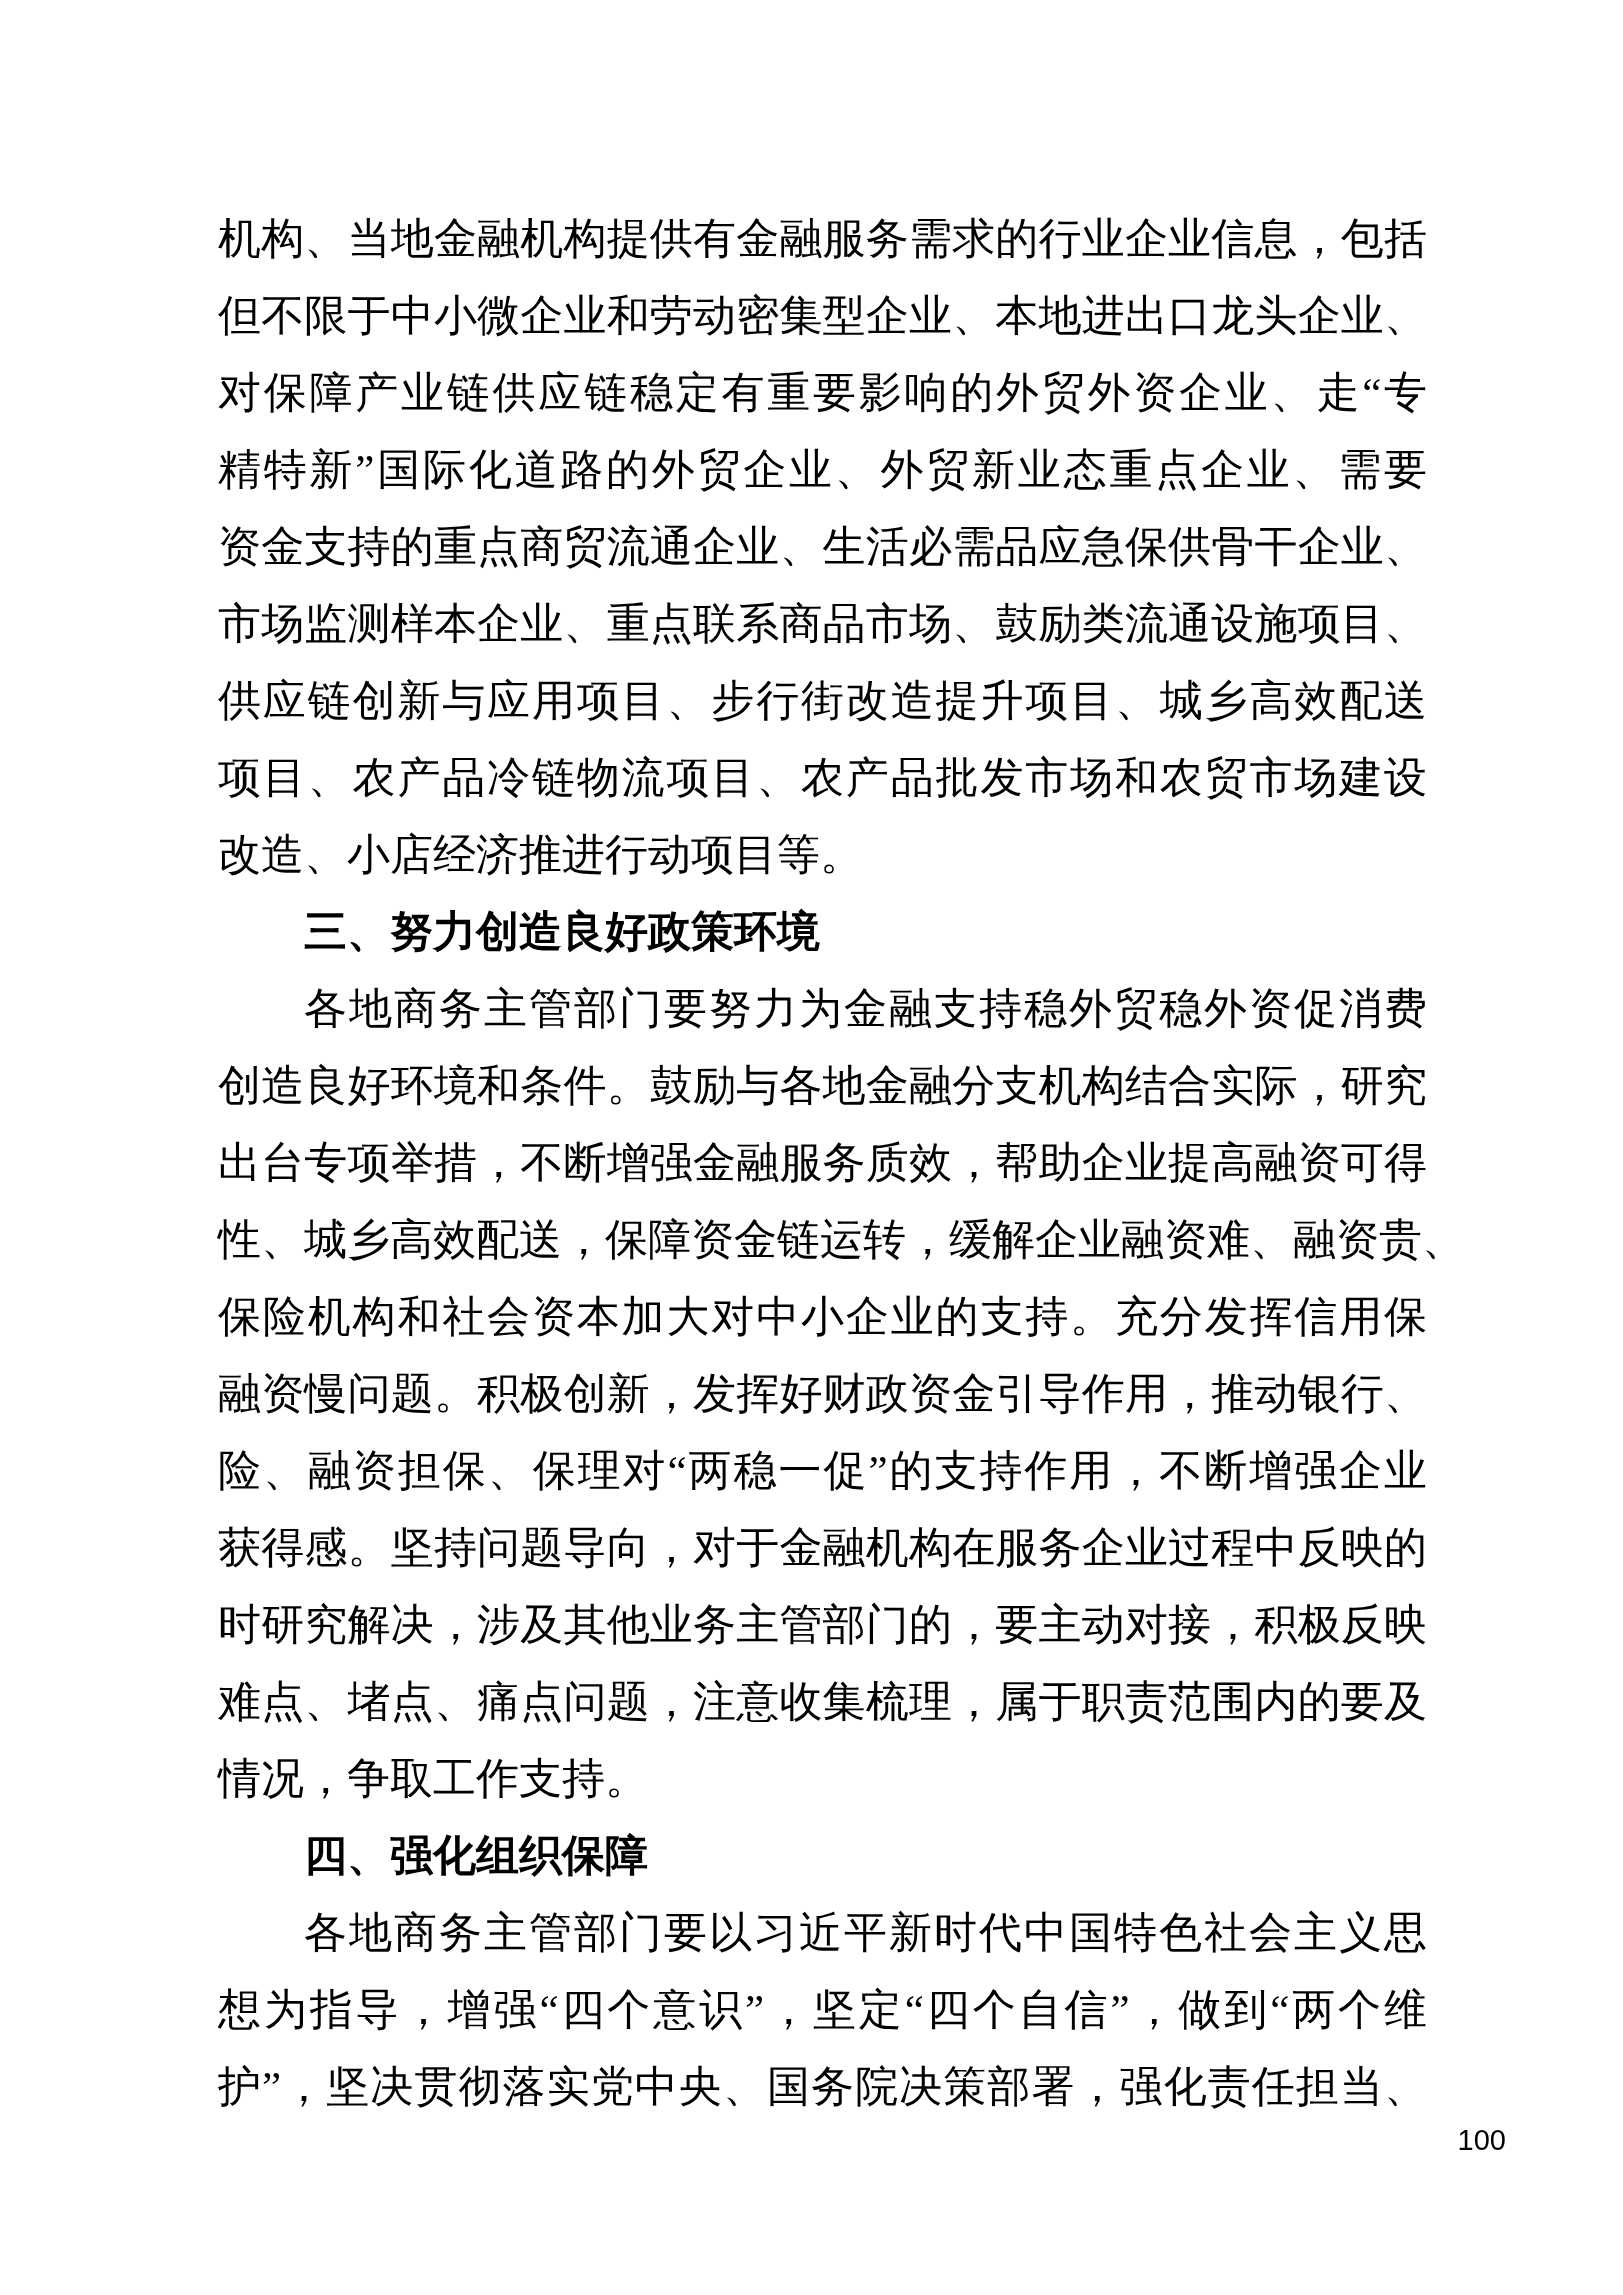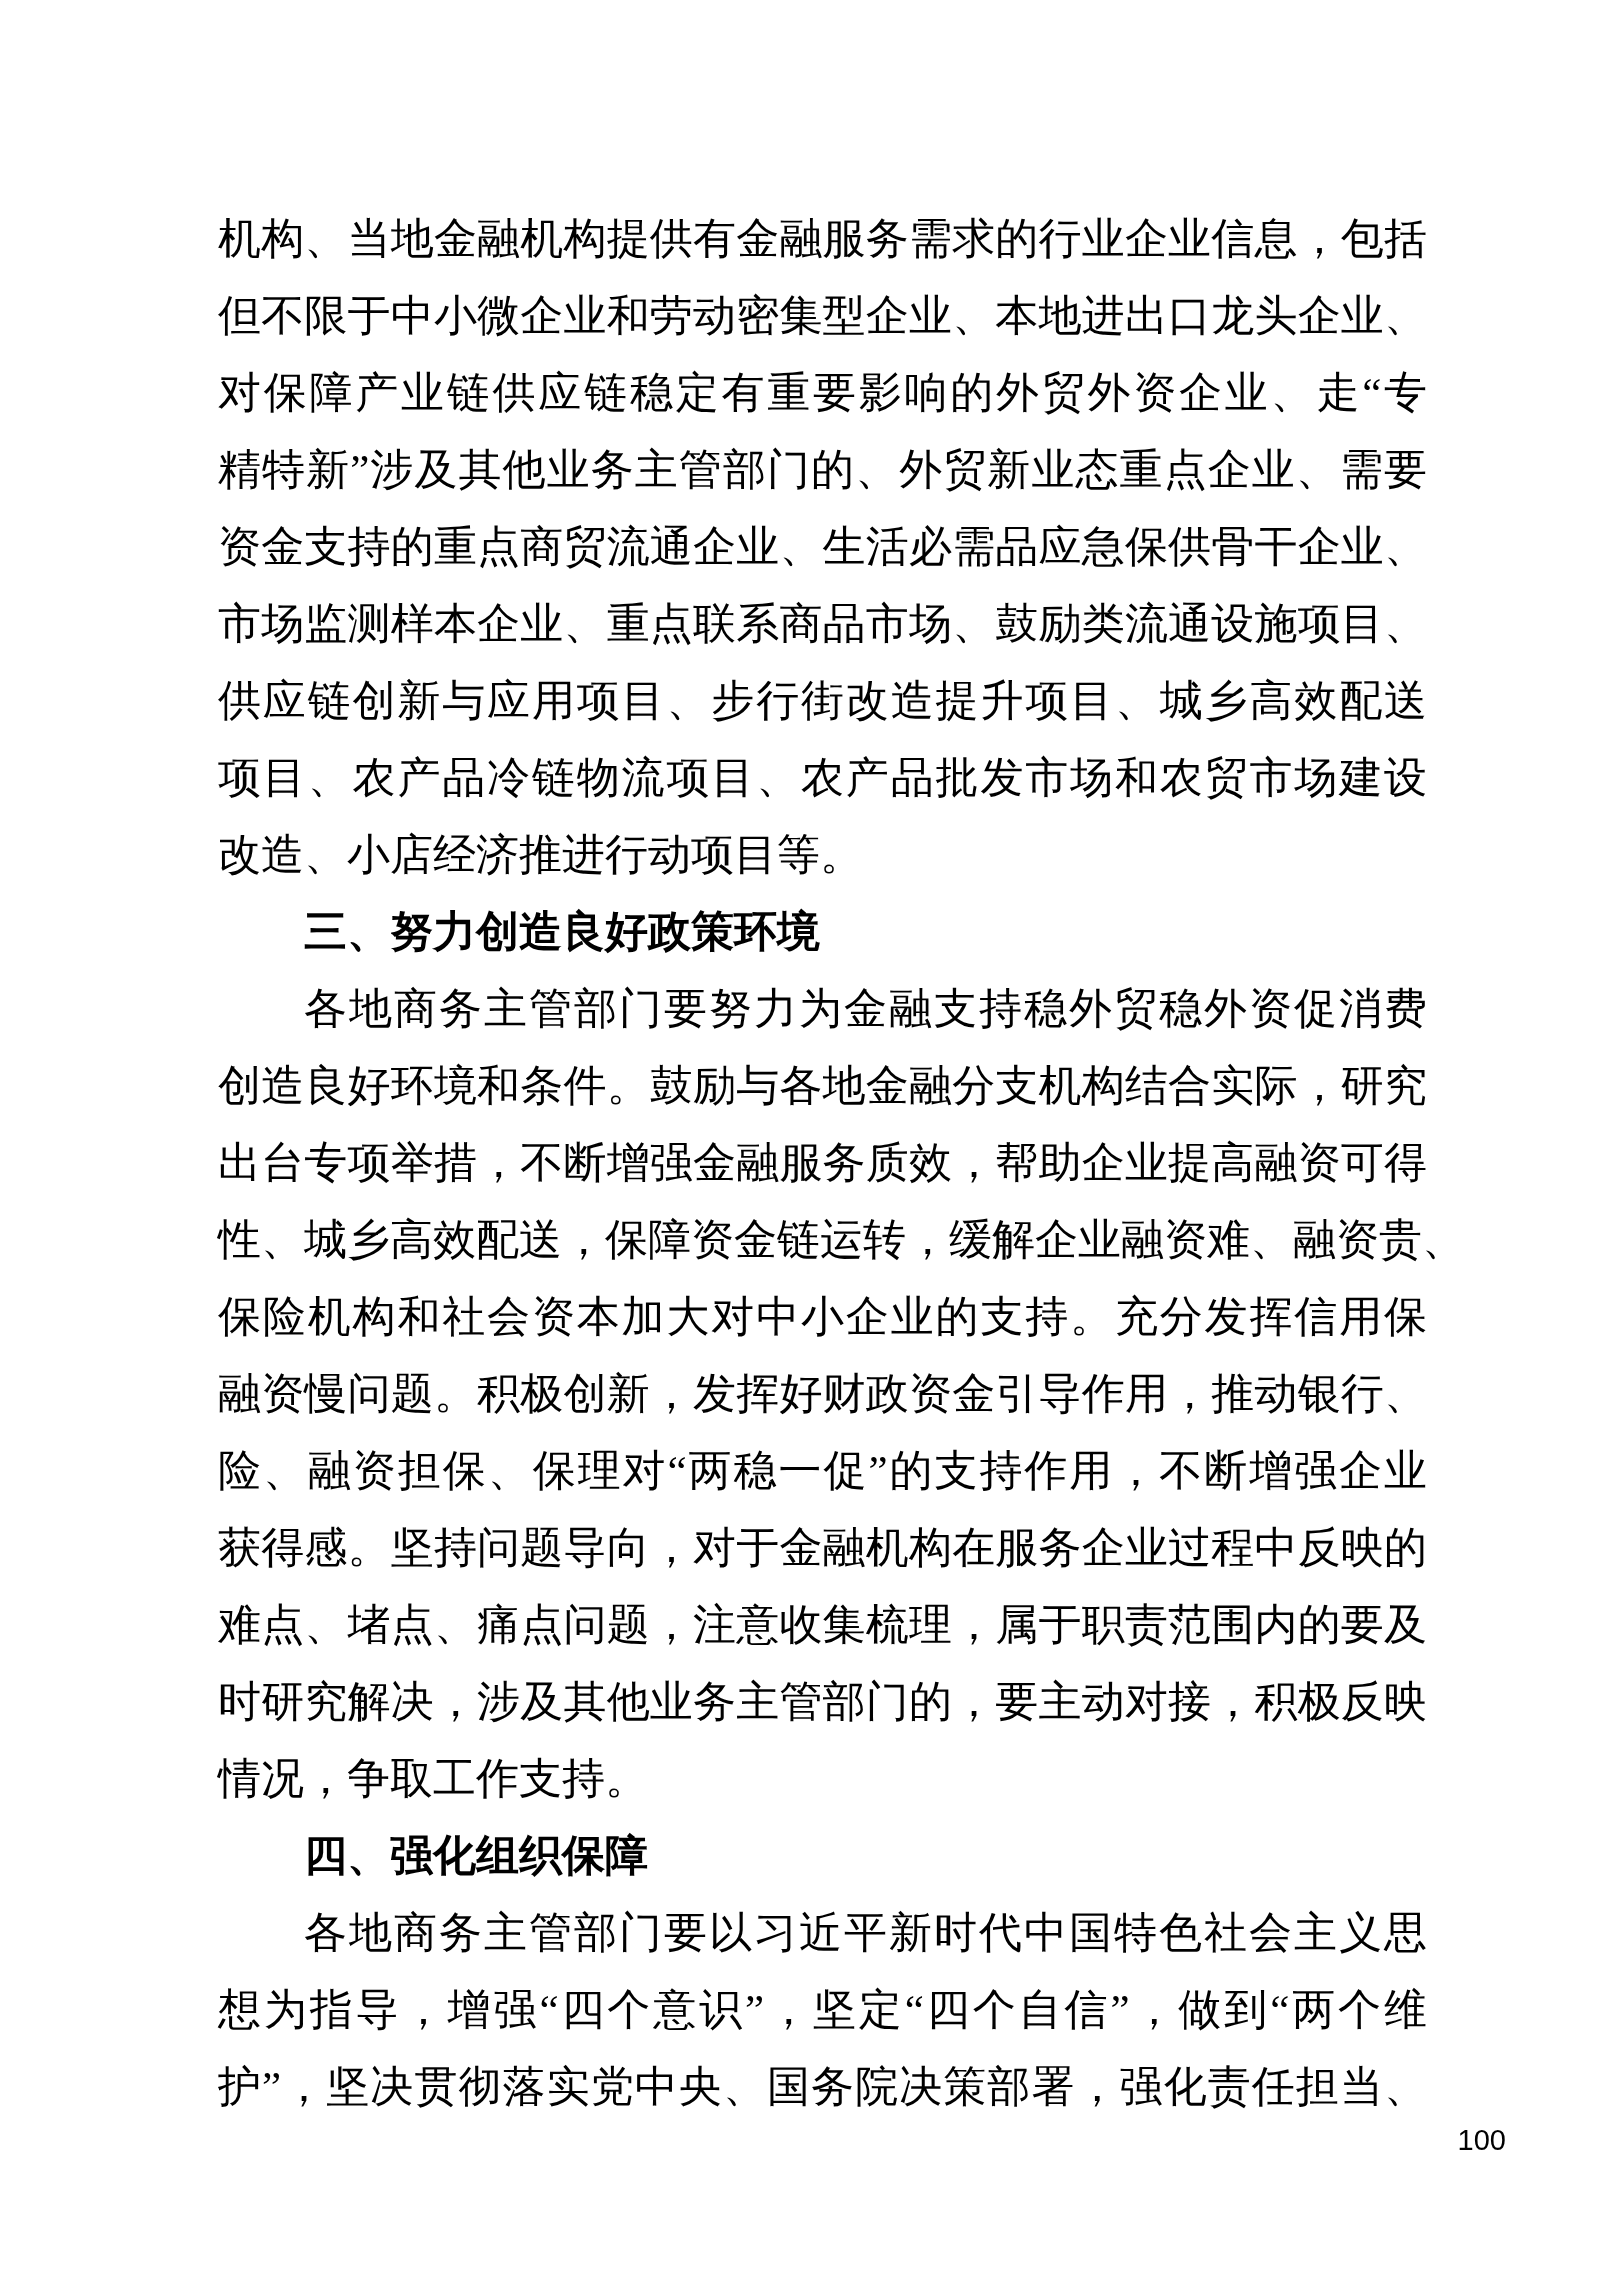--- a/index.html
+++ b/index.html
@@ -55,37 +55,37 @@
   }
 </style>
 </head>
 <body>
 
 <div class="page">
   <div class="content">
       <div class="line fill">机构、当地金融机构提供有金融服务需求的行业企业信息，包括</div>
       <div class="line fill">但不限于中小微企业和劳动密集型企业、本地进出口龙头企业、</div>
       <div class="line fill">对保障产业链供应链稳定有重要影响的外贸外资企业、走“专</div>
-      <div class="line fill">精特新”涉及其他业务主管部门的、外贸新业态重点企业、需要</div>
+      <div class="line fill">精特新”国际化道路的外贸企业、外贸新业态重点企业、需要</div>
       <div class="line fill">资金支持的重点商贸流通企业、生活必需品应急保供骨干企业、</div>
       <div class="line fill">市场监测样本企业、重点联系商品市场、鼓励类流通设施项目、</div>
       <div class="line fill">供应链创新与应用项目、步行街改造提升项目、城乡高效配送</div>
       <div class="line fill">项目、农产品冷链物流项目、农产品批发市场和农贸市场建设</div>
       <div class="line end">改造、小店经济推进行动项目等。</div>
       <div class="line heading indent">三、努力创造良好政策环境</div>
       <div class="line fill indent">各地商务主管部门要努力为金融支持稳外贸稳外资促消费</div>
       <div class="line fill">创造良好环境和条件。鼓励与各地金融分支机构结合实际，研究</div>
       <div class="line fill">出台专项举措，不断增强金融服务质效，帮助企业提高融资可得</div>
       <div class="line fill">性、城乡高效配送，保障资金链运转，缓解企业融资难、融资贵、</div>
       <div class="line fill">保险机构和社会资本加大对中小企业的支持。充分发挥信用保</div>
       <div class="line fill">融资慢问题。积极创新，发挥好财政资金引导作用，推动银行、</div>
       <div class="line fill">险、融资担保、保理对“两稳一促”的支持作用，不断增强企业</div>
       <div class="line fill">获得感。坚持问题导向，对于金融机构在服务企业过程中反映的</div>
+      <div class="line fill">时研究解决，涉及其他业务主管部门的，要主动对接，积极反映</div>
       <div class="line fill">难点、堵点、痛点问题，注意收集梳理，属于职责范围内的要及</div>
-      <div class="line fill">时研究解决，涉及其他业务主管部门的，要主动对接，积极反映</div>
       <div class="line end">情况，争取工作支持。</div>
       <div class="line heading indent">四、强化组织保障</div>
       <div class="line fill indent">各地商务主管部门要以习近平新时代中国特色社会主义思</div>
       <div class="line fill">想为指导，增强“四个意识”，坚定“四个自信”，做到“两个维</div>
       <div class="line fill">护”，坚决贯彻落实党中央、国务院决策部署，强化责任担当、</div>
     </div>
   <div class="page-number">100</div>
 </div>
 
 

